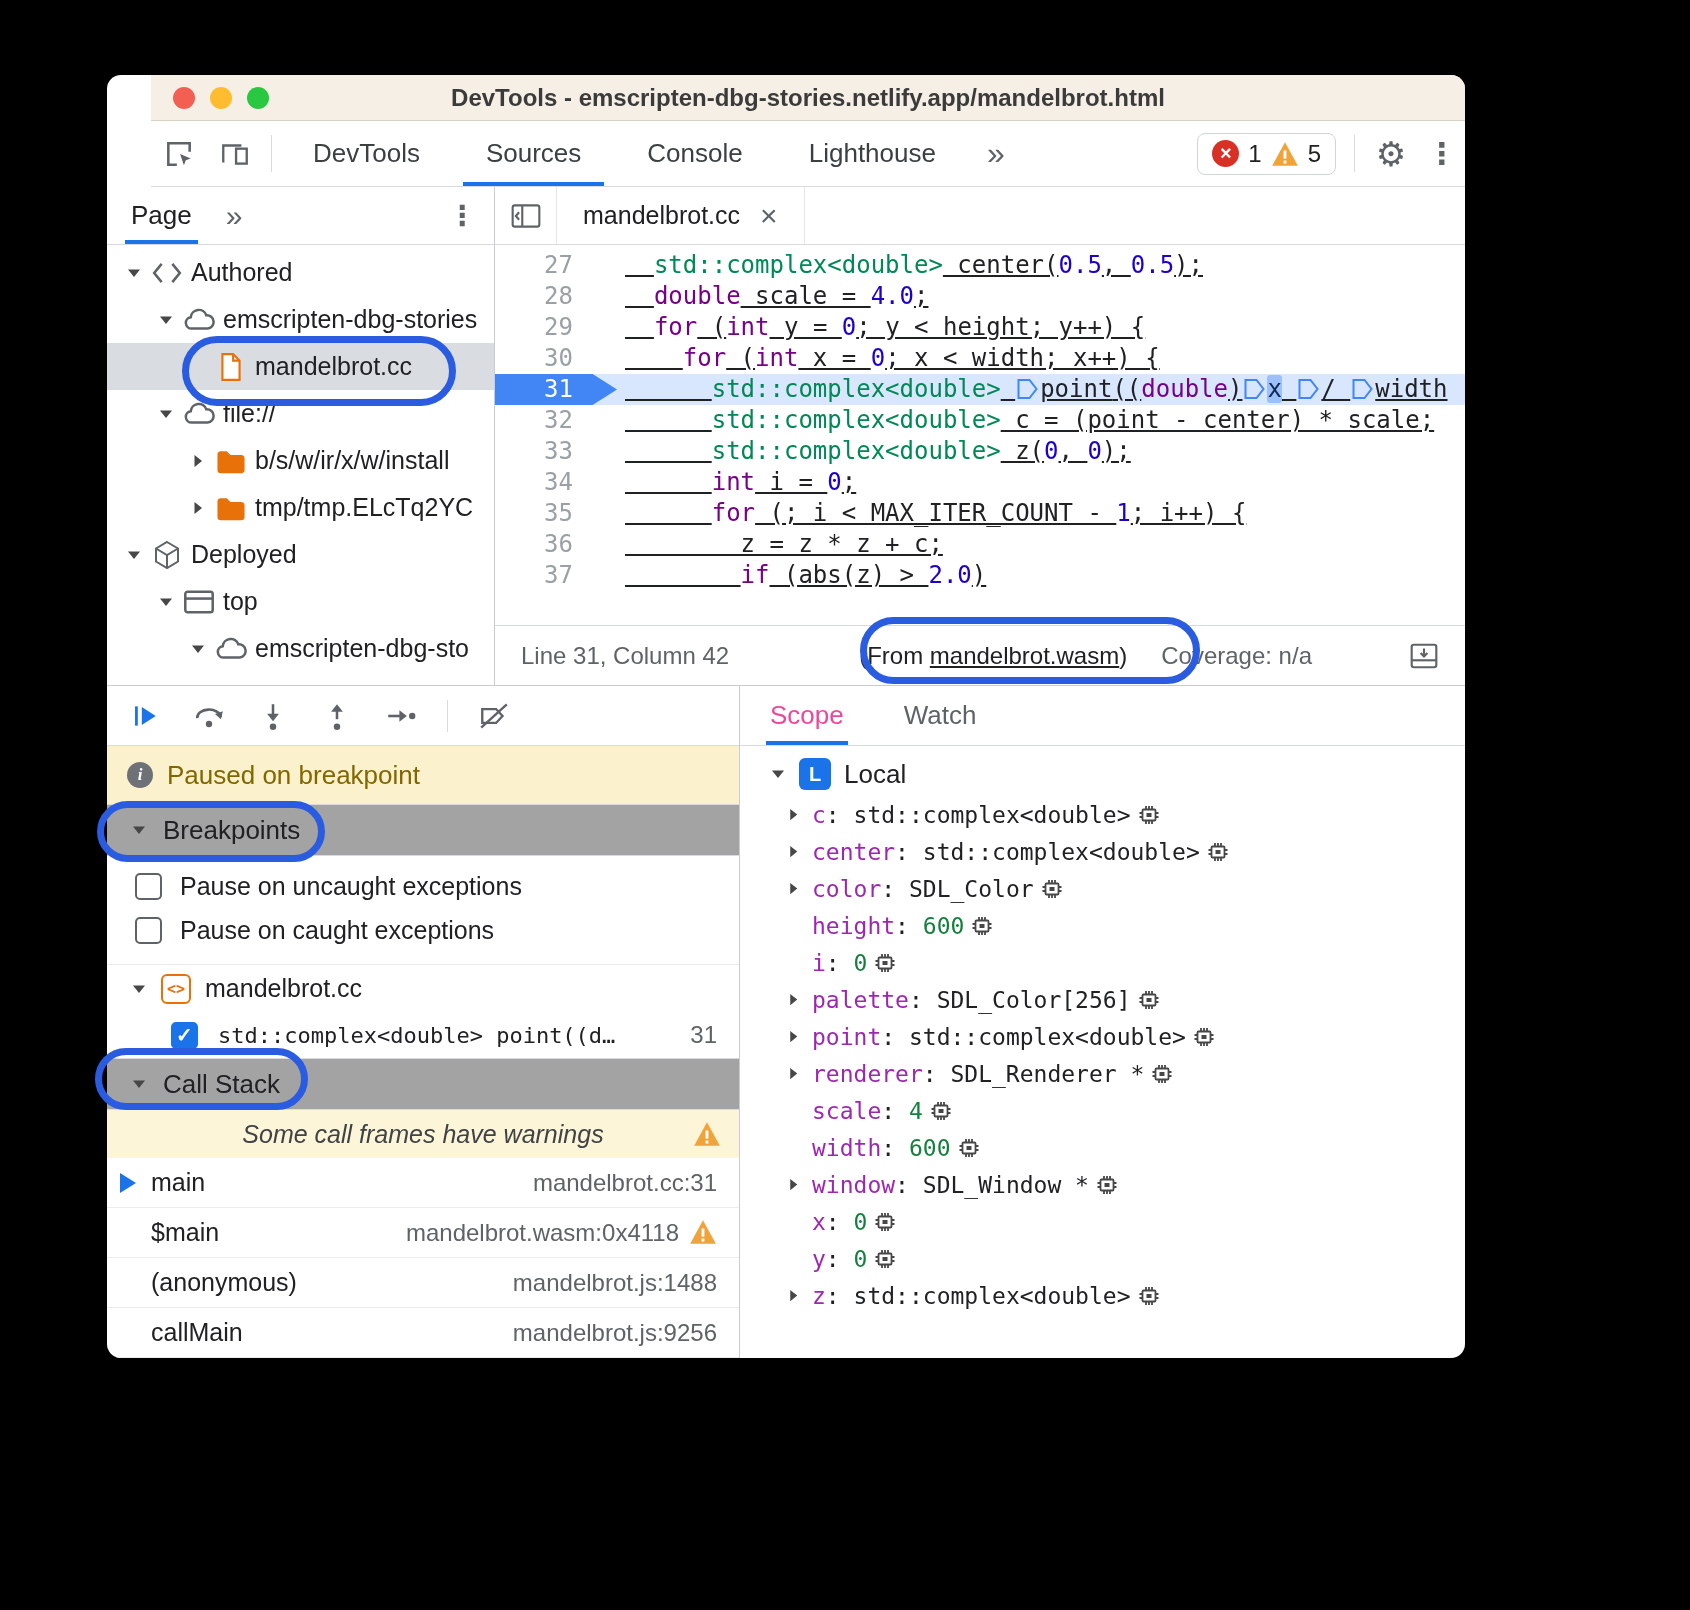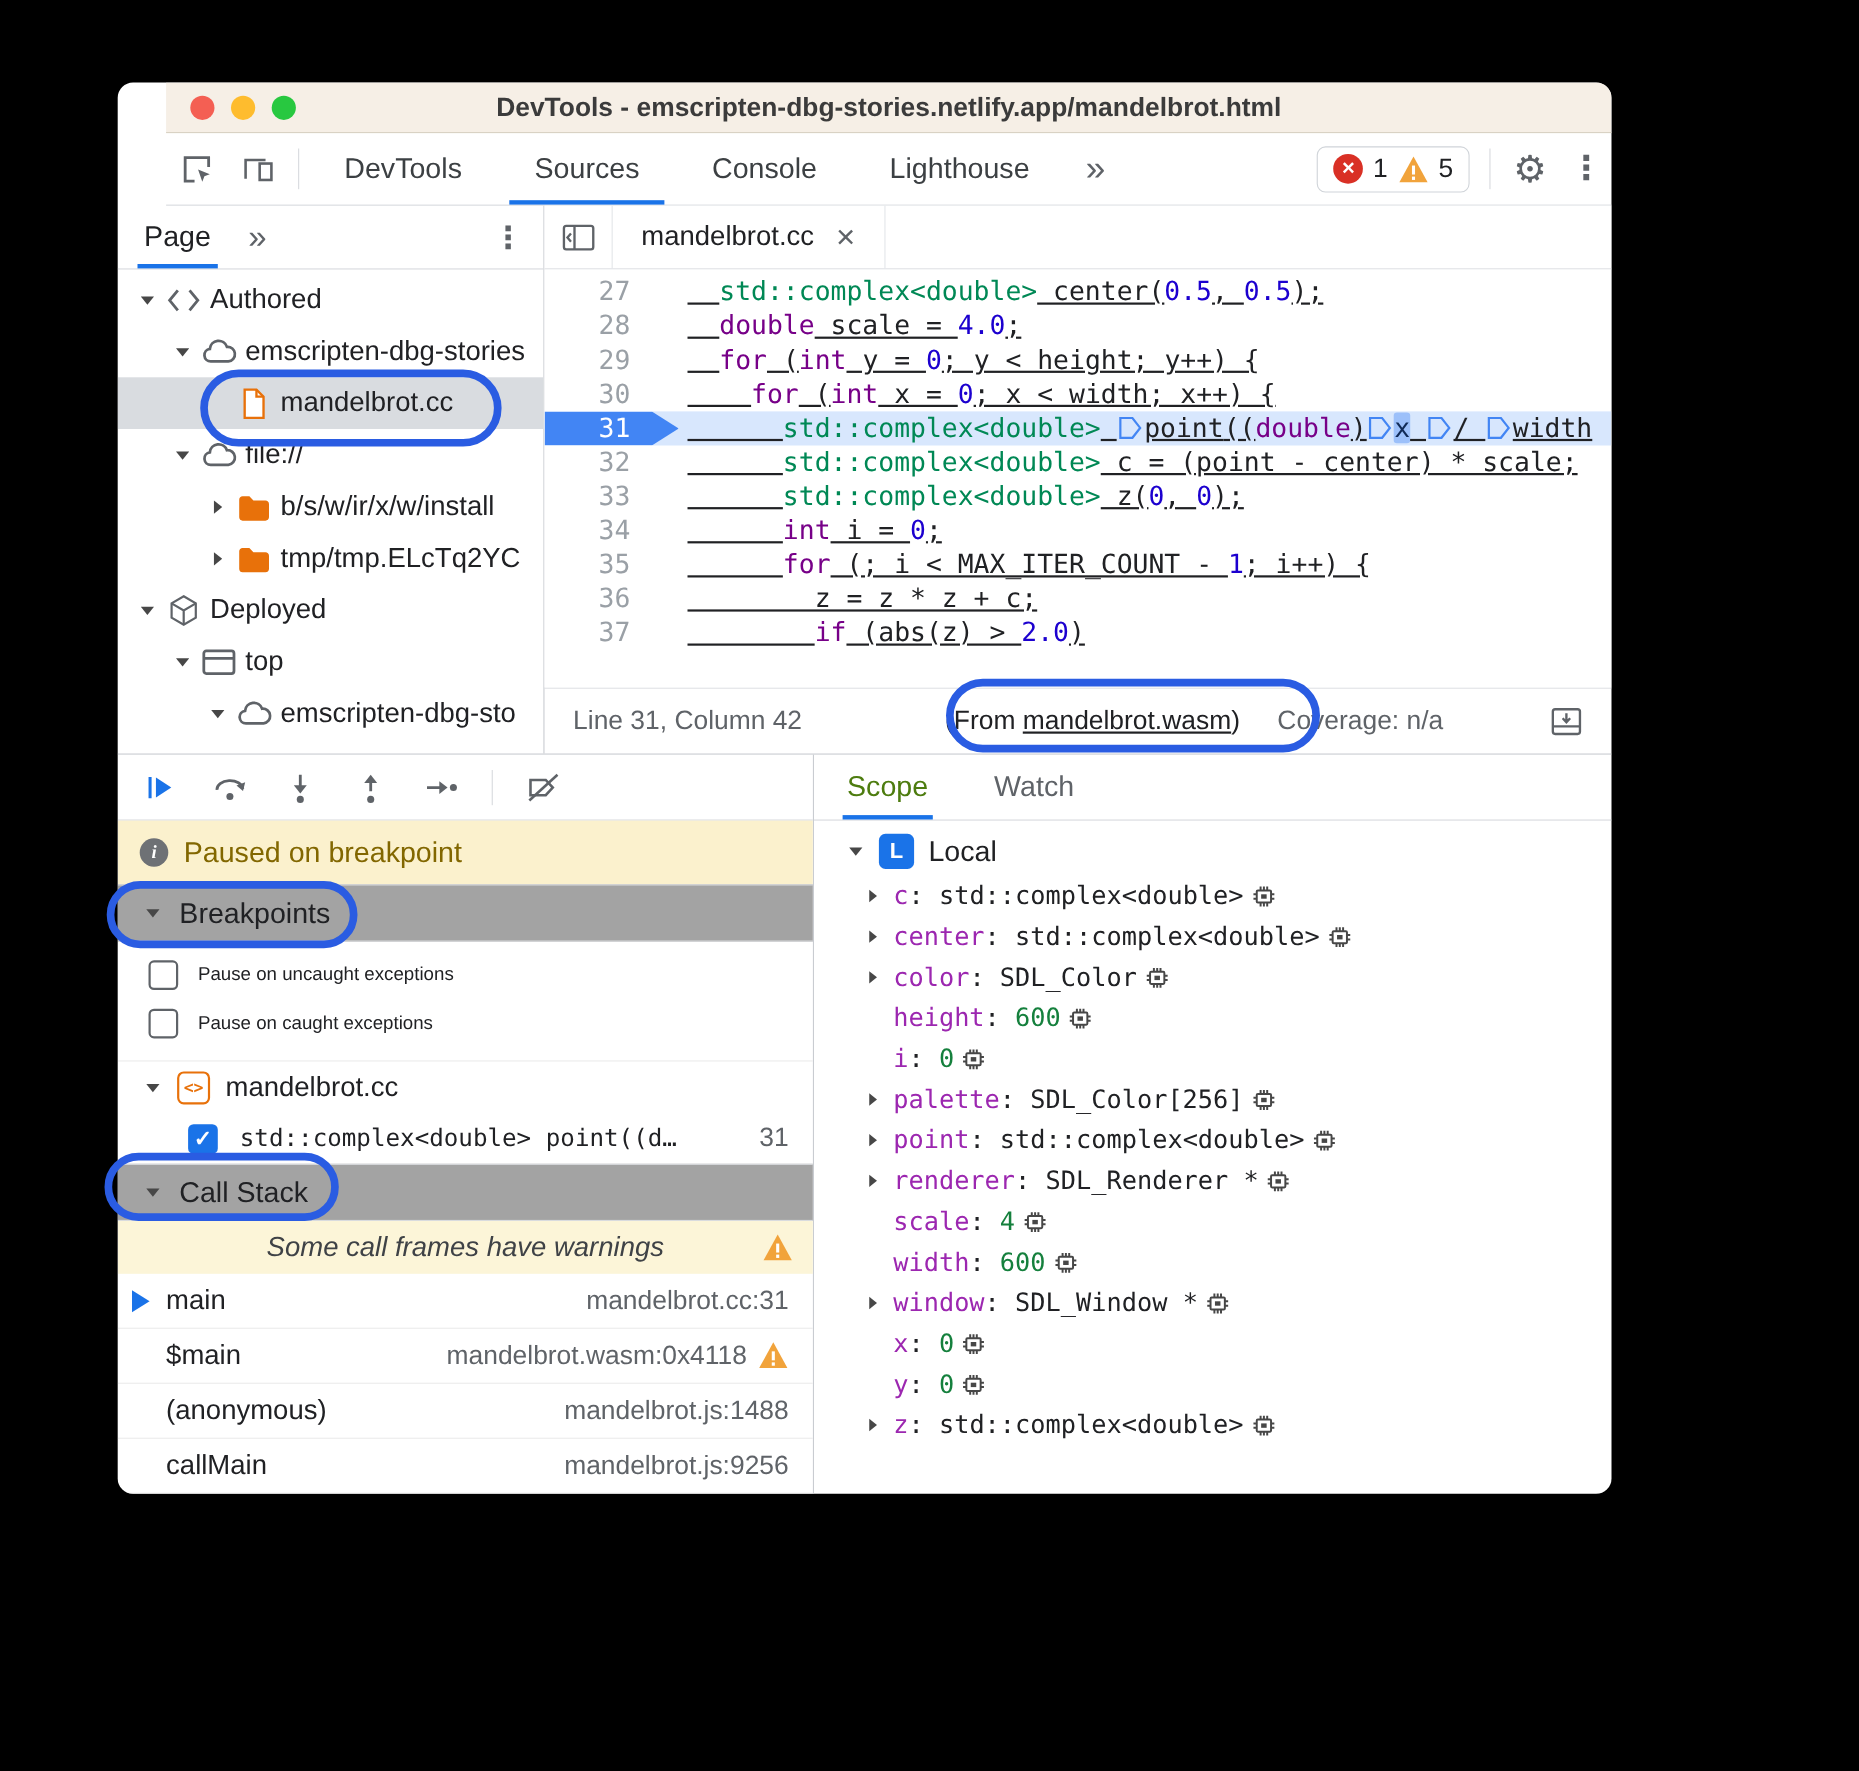--- a/index.html
+++ b/index.html
@@ -85,21 +85,21 @@
 
   .paused-bar { height:58px; background:#fbf1cd; display:flex; align-items:center; gap:14px; padding-left:20px;
                 font-size:26px; font-weight:500; color:#826700; flex:none; }
   .info-icon { width:26px; height:26px; border-radius:50%; background:#6e7175; color:#fff; font-size:17px; font-weight:700;
                display:flex; align-items:center; justify-content:center; font-style:italic; font-family:"Liberation Serif",serif; }
 
   .section-header { height:52px; background:#a3a3a3; border-top:1px solid #d9dbde; border-bottom:1px solid #d9dbde;
                     display:flex; align-items:center; gap:16px; padding-left:24px; font-size:26px; color:#202124; flex:none; }
   .sh-chev { width:16px; height:16px; display:inline-flex; } .sh-chev svg { width:100%; height:100%; }
 
-  .exc-row { height:44px; display:flex; align-items:center; gap:18px; padding-left:28px; font-size:17px; color:#202124; }
+  .exc-row { height:44px; display:flex; align-items:center; gap:18px; padding-left:28px; font-size:25px; color:#202124; }
   .exc-first { margin-top:8px; }
   .checkbox { width:27px; height:27px; border:2px solid #5f6368; border-radius:5px; background:#fff; flex:none; }
   .checkbox.checked { background:#1a73e8; border-color:#1a73e8; position:relative; }
   .checkbox.checked::after { content:"✓"; position:absolute; inset:0; color:#fff; font-size:20px; font-weight:700;
                              display:flex; align-items:center; justify-content:center; }
 
   .bp-group-header { height:48px; margin-top:12px; border-top:1px solid #ececec; display:flex; align-items:center; gap:14px;
                      padding-left:24px; font-size:25px; color:#202124; }
   .script-badge { width:30px; height:30px; border:2px solid #e8710a; border-radius:6px; color:#e8710a; display:flex;
                   align-items:center; justify-content:center; font-size:15px; font-weight:700; font-family:"DejaVu Sans Mono",monospace; }
@@ -113,21 +113,21 @@
 
   .frame-row { height:50px; display:flex; align-items:center; padding:0 22px 0 44px; border-bottom:1px solid #ececec;
                position:relative; font-size:25px; color:#202124; }
   .frame-arrow { position:absolute; left:13px; width:0; height:0; border-left:16px solid #1a73e8;
                  border-top:10px solid transparent; border-bottom:10px solid transparent; }
   .frame-loc { margin-left:auto; color:#5f6368; font-size:24px; display:flex; align-items:flex-start; gap:10px; }
 
   .scope-pane { flex:1; display:flex; flex-direction:column; min-width:0; }
   .scope-tabs { height:60px; border-bottom:1px solid #d7dade; display:flex; align-items:stretch; padding-left:26px; gap:52px; flex:none; }
   .scope-tab { font-size:26px; color:#5f6368; display:flex; align-items:center; position:relative; padding:0 4px; }
-  .scope-tab.active { color:#4d7c0f; }
+  .scope-tab.active { color:#ec4899; }
   .scope-tab.active::after { content:""; position:absolute; left:0; right:0; bottom:0; height:4px; background:#1a73e8; }
   .scope-body { flex:1; padding-top:6px; overflow:hidden; }
   .local-row { height:44px; display:flex; align-items:center; gap:13px; padding-left:30px; font-size:26px; color:#202124; }
   .l-badge { width:32px; height:32px; border-radius:6px; background:#1a73e8; color:#fff; font-size:20px; font-weight:700;
              display:flex; align-items:center; justify-content:center; }
   .var-row { height:37px; display:flex; align-items:center; padding-left:46px; font-family:"DejaVu Sans Mono",monospace; font-size:23px; white-space:pre; }
   .var-chev { width:26px; flex:none; display:flex; align-items:center; } .var-chev svg { width:15px; height:15px; }
   .var-name { color:#9c27b0; } .var-colon { color:#202124; }
   .var-val { color:#202124; } .var-val.num { color:#15803d; }
   .chip { width:24px; height:24px; margin-left:6px; flex:none; } .chip svg { width:100%; height:100%; }

